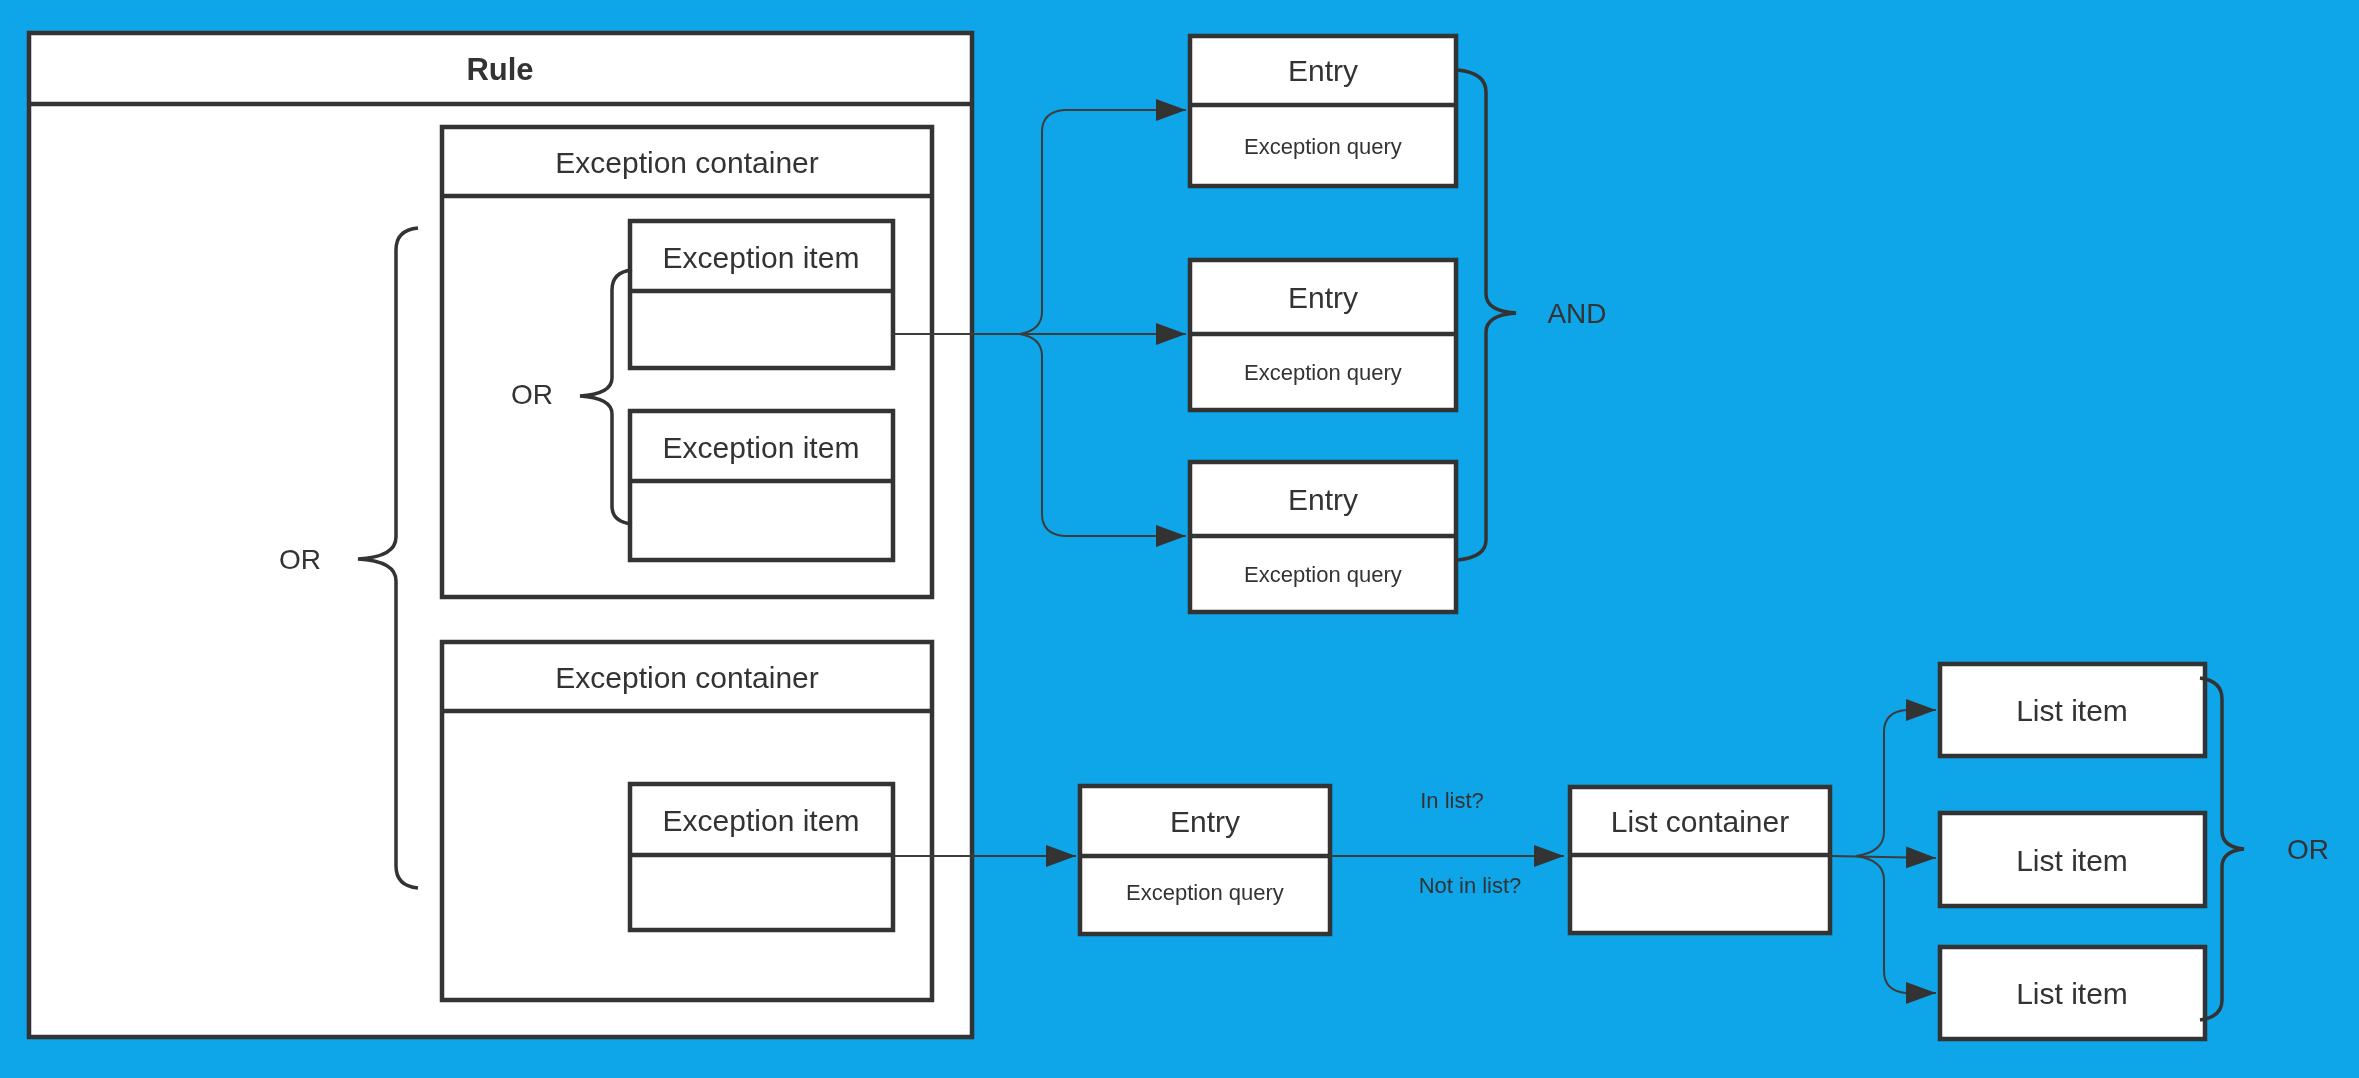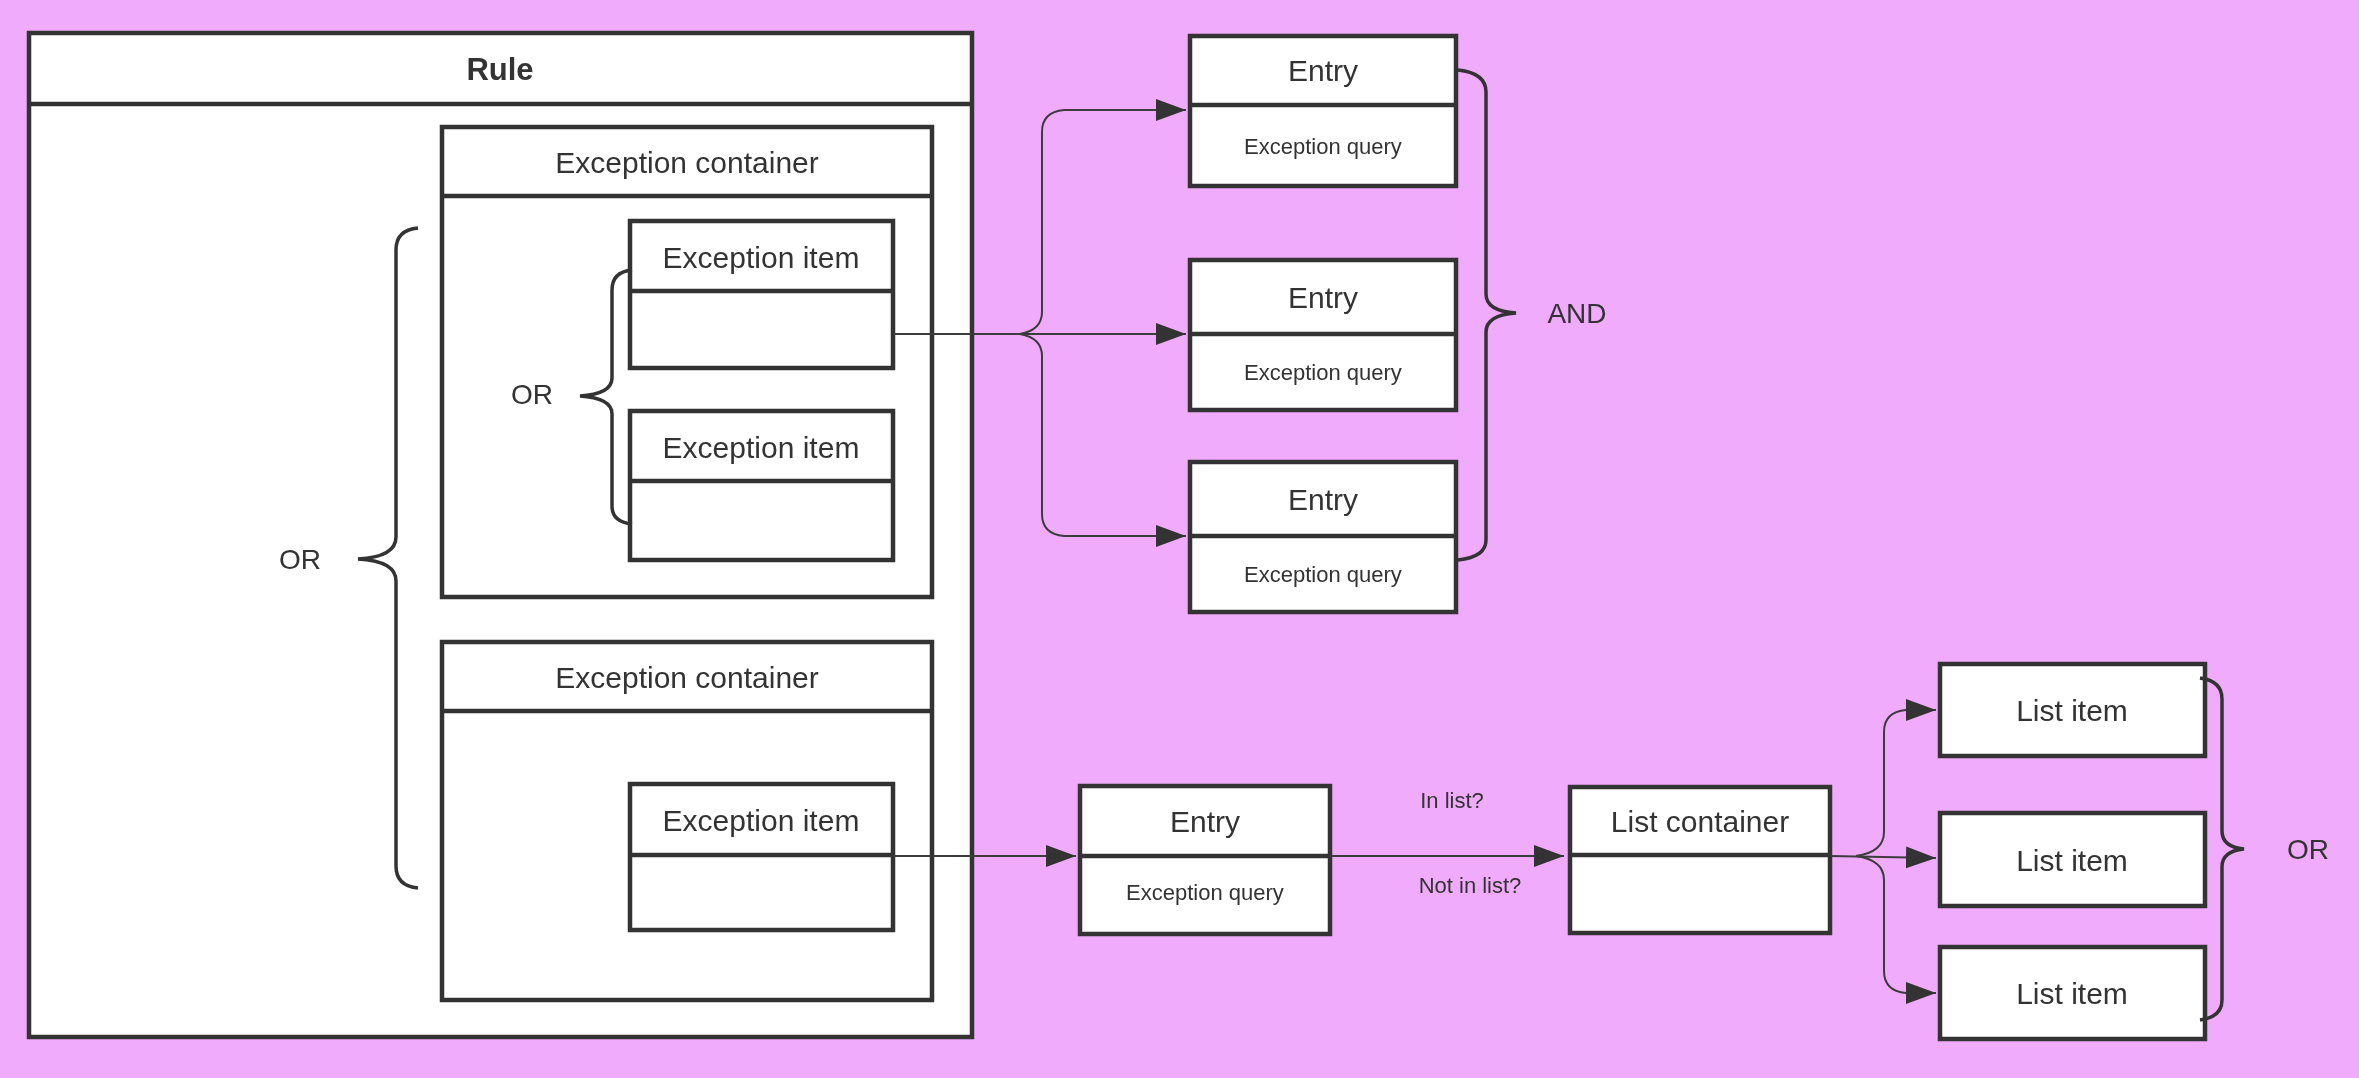--- a/index.html
+++ b/index.html
@@ -4,21 +4,21 @@
 <style>
   html, body {
     margin: 0;
     padding: 0;
     background: #ffffff;
   }
   .canvas {
     width: 2359px;
     height: 1078px;
     position: relative;
-    background: #f0abfc;
+    background: #0ea5e9;
     font-family: "Liberation Sans", sans-serif;
     text-align: center;
   }
   svg { display: block; }
   .box {
     fill: #ffffff;
     stroke: #333333;
     stroke-width: 4.5;
   }
   .sep {

